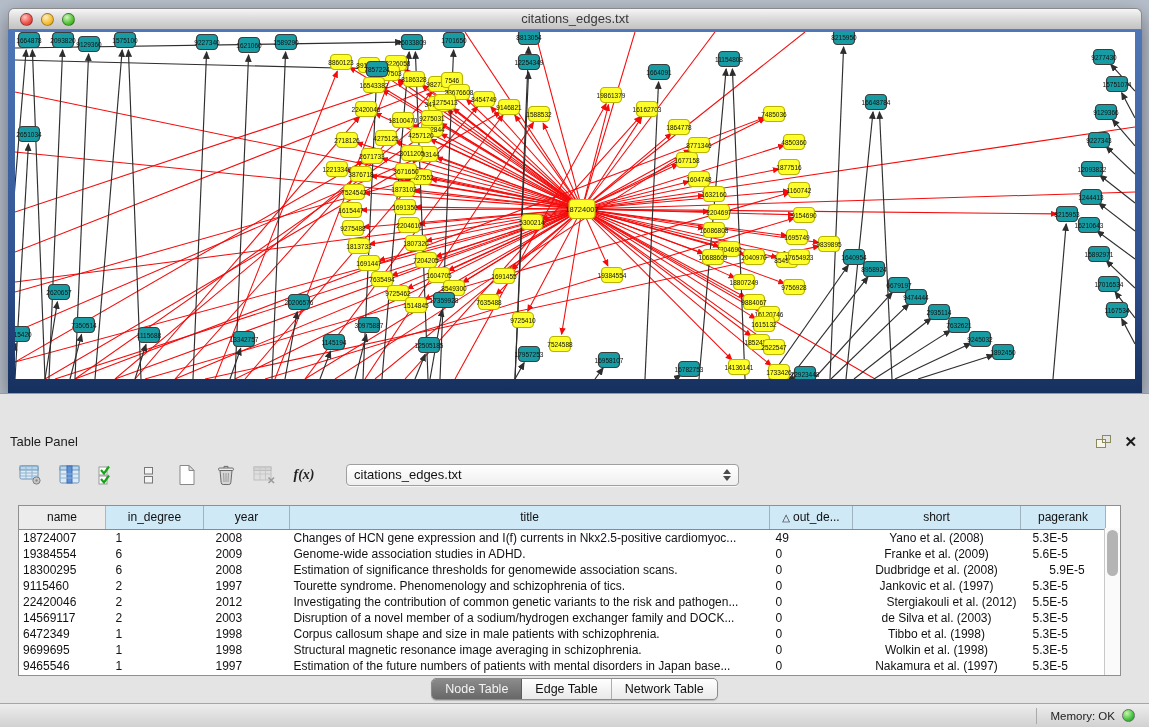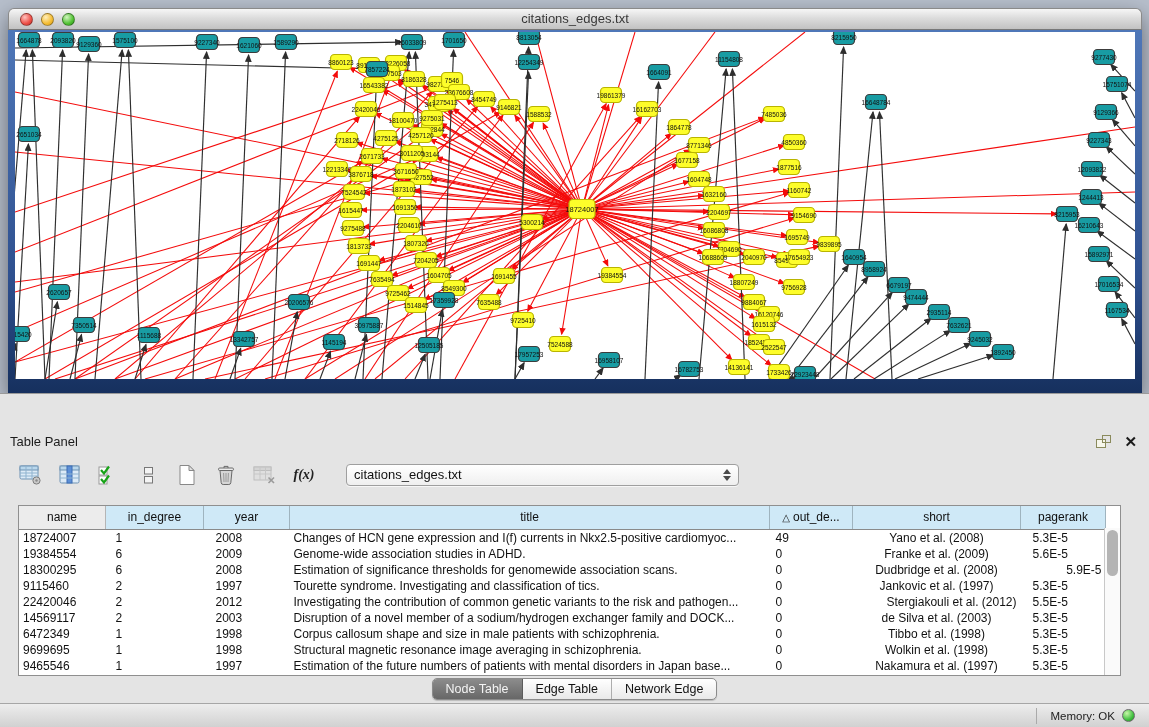--- a/index.html
+++ b/index.html
@@ -665,27 +665,27 @@
             <td style="text-align: center;">Franke et al. (2009)</td>
             <td style="text-align: left; padding-left: 12px;">5.6E-5</td>
           </tr>
           <tr>
             <td style="text-align: left; padding-left: 4px;">18300295</td>
             <td style="text-align: left; padding-left: 10px;">6</td>
             <td style="text-align: left; padding-left: 12px;">2008</td>
             <td style="text-align: left; padding-left: 4px;">Estimation of significance thresholds for genomewide association scans.</td>
             <td style="text-align: left; padding-left: 6px;">0</td>
             <td style="text-align: center;">Dudbridge et al. (2008)</td>
-            <td style="text-align: right; padding-left: 12px;">5.9E-5</td>
+            <td style="text-align: center; padding-left: 12px;">5.9E-5</td>
           </tr>
           <tr>
             <td style="text-align: left; padding-left: 4px;">9115460</td>
             <td style="text-align: left; padding-left: 10px;">2</td>
             <td style="text-align: left; padding-left: 12px;">1997</td>
-            <td style="text-align: left; padding-left: 4px;">Tourette syndrome. Investigating and classification of tics.</td>
+            <td style="text-align: left; padding-left: 4px;">Tourette syndrome. Phenomenology and schizophrenia of tics.</td>
             <td style="text-align: left; padding-left: 6px;">0</td>
             <td style="text-align: center;">Jankovic et al. (1997)</td>
             <td style="text-align: left; padding-left: 12px;">5.3E-5</td>
           </tr>
           <tr>
             <td style="text-align: left; padding-left: 4px;">22420046</td>
             <td style="text-align: left; padding-left: 10px;">2</td>
             <td style="text-align: left; padding-left: 12px;">2012</td>
             <td style="text-align: left; padding-left: 4px;">Investigating the contribution of common genetic variants to the risk and pathogen...</td>
             <td style="text-align: left; padding-left: 6px;">0</td>
@@ -732,21 +732,21 @@
     </table>
     <div class="vscroll">
       <div class="vthumb"></div>
     </div>
   </div>
 
   <div class="tabsbar">
     <div class="seg">
       <span class="seg-btn active">Node Table</span>
       <span class="seg-btn">Edge Table</span>
-      <span class="seg-btn">Network Edge</span>
+      <span class="seg-btn">Network Table</span>
     </div>
   </div>
 
   <div class="statusbar">
     <span class="status-sep"></span>
     <span>Memory: OK</span>
     <span class="mem-dot"></span>
   </div>
 </div>
 

